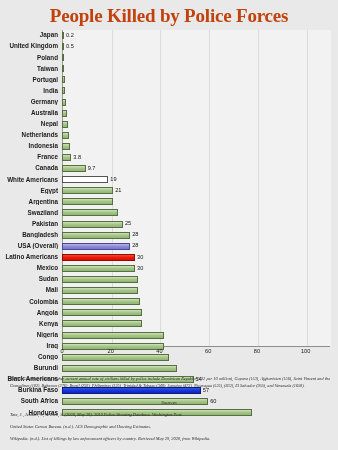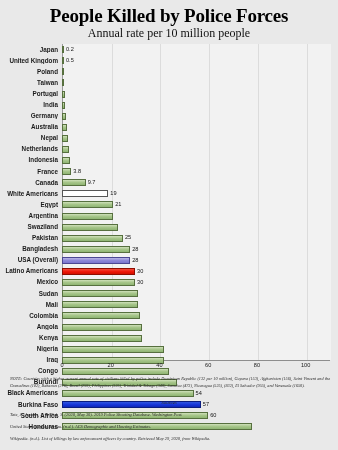--- a/index.html
+++ b/index.html
@@ -22,21 +22,21 @@
     box-sizing: border-box;
   }
   .title-block {
     text-align: center;
     padding-top: 6px;
   }
   .chart-title {
     font-family: "Liberation Serif", serif;
     font-weight: bold;
     font-size: 19px;
-    color: #000000;
+    color: #c2410c;
     line-height: 1.05;
     letter-spacing: -0.2px;
   }
   .chart-subtitle {
     font-family: "Liberation Serif", serif;
     font-size: 12px;
     color: #111;
     margin-top: 1px;
     line-height: 1.1;
   }
@@ -197,21 +197,20 @@
   .s2 { top: 424px; }
   .s3 { top: 436px; }
 </style>
 </head>
 <body>
 
 <div id="chart-root">
 
   <div class="title-block">
     <div class="chart-title">People Killed by Police Forces</div>
-    <div class="chart-subtitle">Annual rate per 10 million people</div>
   </div>
 
   <div class="plot-wrap">
     <div class="plot-bg">
       <div class="gridlines" id="gridlines">
           <div class="gridline" style="left: 48.7273px;"></div>
           <div class="gridline" style="left: 97.4545px;"></div>
           <div class="gridline" style="left: 146.182px;"></div>
           <div class="gridline" style="left: 194.909px;"></div>
           <div class="gridline" style="left: 243.636px;"></div>

